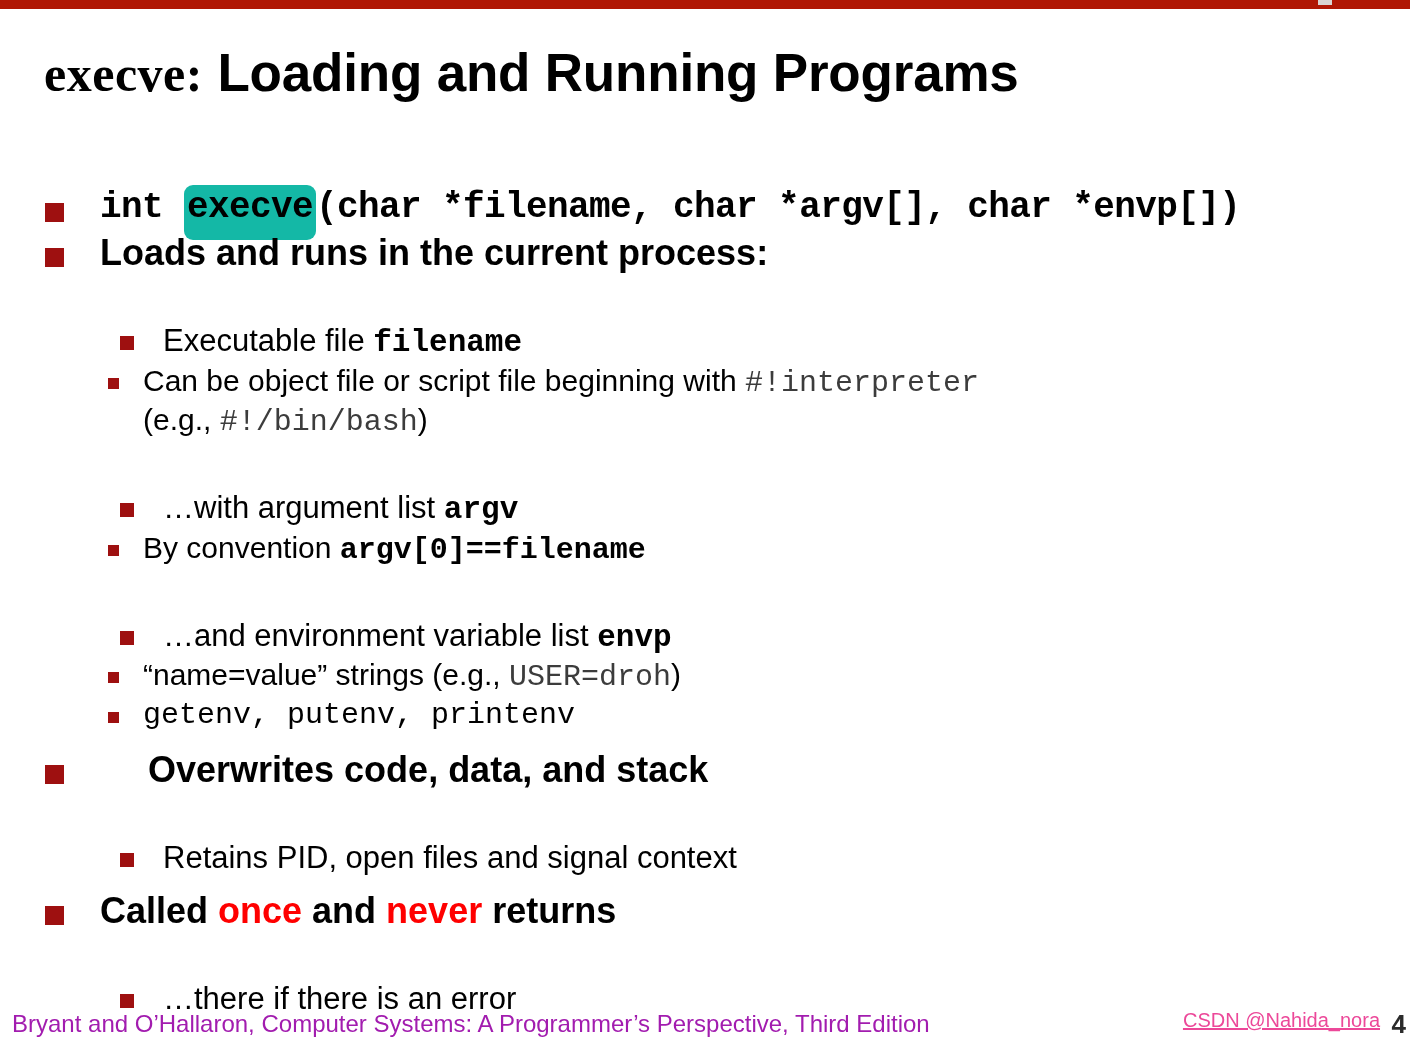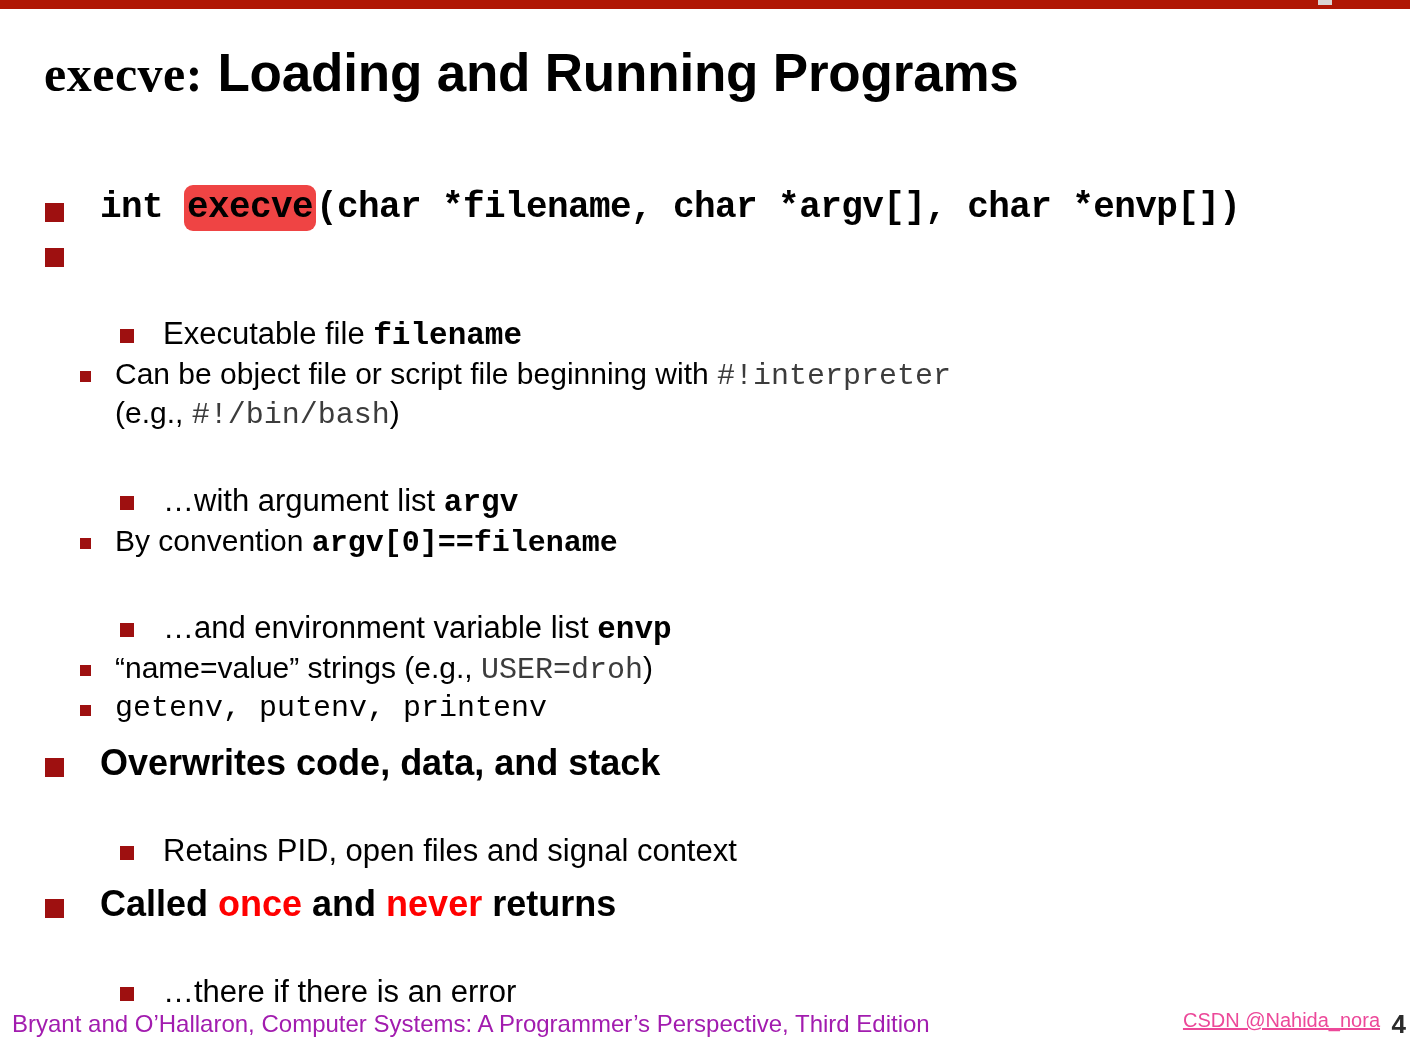--- a/index.html
+++ b/index.html
@@ -87,21 +87,21 @@
   .lvl2 { padding-left: 120px; margin-bottom: 1px; margin-top: 48px; }
   .lvl2 > .bullet { width: 14px; height: 14px; margin-top: 14px; margin-right: 29px; }
   .lvl2 > .txt {
     font-size: 31px;
     font-weight: normal;
     line-height: 1.22;
     color: #000000;
   }
 
   
-  .lvl3 { padding-left: 80px; margin-bottom: 1px; }
+  .lvl3 { padding-left: 108px; margin-bottom: 1px; }
   .lvl3 > .bullet { width: 11px; height: 11px; margin-top: 15px; margin-right: 24px; }
   .lvl3 > .txt {
     font-size: 30px;
     font-weight: normal;
     line-height: 1.23;
     color: #000000;
     max-width: 1110px;
   }
   .code-b {
     font-family: "Liberation Mono", "DejaVu Sans Mono", monospace;
@@ -116,23 +116,23 @@
   
   .sig {
     font-family: "Liberation Mono", "DejaVu Sans Mono", monospace;
     font-size: 37px;
     font-weight: bold;
     line-height: 1.15;
     letter-spacing: -0.6px;
     white-space: nowrap;
   }
   .hl {
-    background: #ef4444;
+    background: #14b8a6;
     border-radius: 9px;
-    padding: 2px 3px 3px 3px;
+    padding: 2px 3px 12px 3px;
   }
 
   .red { color: #FF0000; }
 
   
   #footer-left {
     position: absolute;
     left: 12px;
     bottom: 8px;
     font-size: 24px;
@@ -169,20 +169,21 @@
 
 <div id="content">
 
   <div class="row lvl1">
     <span class="bullet"></span>
     <span class="txt sig"><span>int </span><span class="hl">execve</span><span>(char *filename, char *argv[], char *envp[])</span></span>
   </div>
 
   <div class="row lvl1">
     <span class="bullet"></span>
+    <span class="txt">Loads and runs in the current process:</span>
   </div>
 
   <div class="row lvl2">
     <span class="bullet"></span>
     <span class="txt"><span>Executable  file </span><span class="code-b">filename</span></span>
   </div>
 
   <div class="row lvl3">
     <span class="bullet"></span>
     <span class="txt"><span>Can be object file or script file beginning with </span><span class="code-lite">#!interpreter</span><br><span>(e.g., </span><span class="code-lite">#!/bin/bash</span><span>)</span></span>
@@ -206,21 +207,21 @@
   <div class="row lvl3">
     <span class="bullet"></span>
     <span class="txt"><span>“name=value” strings (e.g., </span><span class="code-lite">USER=droh</span><span>)</span></span>
   </div>
 
   <div class="row lvl3">
     <span class="bullet"></span>
     <span class="txt code-lite">getenv, putenv, printenv</span>
   </div>
 
-  <div class="row lvl1" style="margin-top:14px;">
+  <div class="row lvl1" style="margin-top:14px;gap:48px;">
     <span class="bullet"></span>
     <span class="txt">Overwrites code, data, and stack</span>
   </div>
 
   <div class="row lvl2">
     <span class="bullet"></span>
     <span class="txt">Retains PID, open files and signal context</span>
   </div>
 
   <div class="row lvl1" style="margin-top:12px;">

